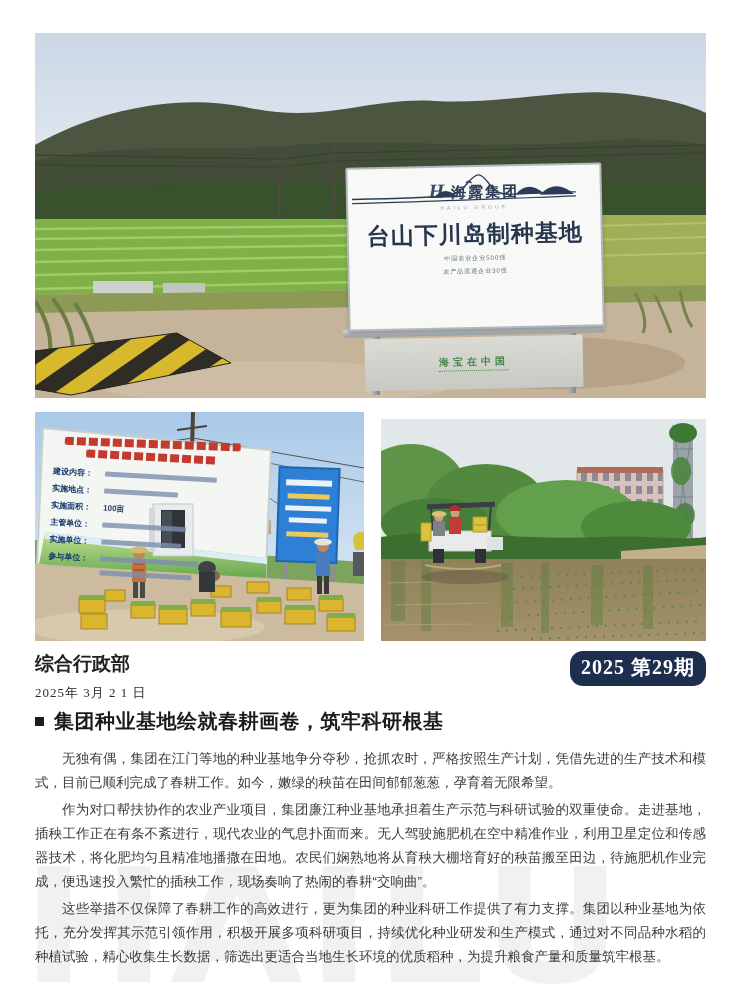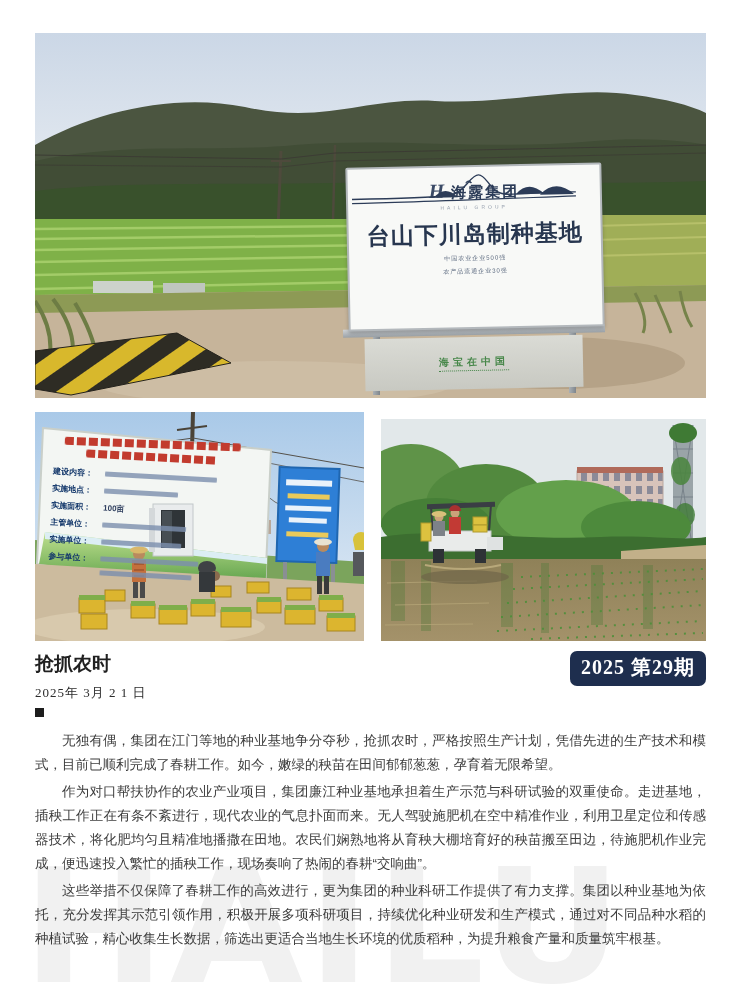--- a/index.html
+++ b/index.html
@@ -52,21 +52,21 @@
   .w1{width:112px;} .w2{width:74px;} .w4{width:84px;} .w5{width:80px;} .w6{width:98px;}
   .bb-cont{margin-left:52px;width:92px;}
 
   
   .masthead{position:absolute;left:35px;top:651px;width:671px;display:flex;
     justify-content:space-between;align-items:flex-start;z-index:2;}
   .dept{font-family:"Liberation Serif","DejaVu Serif",serif;font-size:19px;font-weight:bold;color:#202020;}
   .issue-date{font-family:"Liberation Serif","DejaVu Serif",serif;font-size:13px;color:#2b2b2b;
     letter-spacing:1px;margin-top:7px;}
   .badge{background:#1e2e4e;color:#ffffff;font-family:"Liberation Serif","DejaVu Serif",serif;
-    font-weight:bold;font-size:20px;padding:3px 11px 5px;border-radius:7px;letter-spacing:1px;}
+    font-weight:bold;font-size:20px;padding:3px 11px 5px;border-radius:13px;letter-spacing:1px;}
   .article{position:absolute;left:35px;top:708px;width:671px;z-index:2;}
   .headline{display:flex;align-items:center;margin:0 0 12px 0;}
   .headline .bullet{width:9px;height:9px;background:#1d1d1d;margin-right:10px;flex:none;}
   .headline .txt{font-size:20px;font-weight:bold;color:#1b1b1b;letter-spacing:.5px;}
   .article p{margin:0 0 3px 0;font-size:13.5px;line-height:24px;color:#3c3c3c;
     text-align:justify;text-indent:2em;}
 
   
   .watermark{position:absolute;left:22px;top:842px;width:740px;z-index:0;
     font-family:"DejaVu Sans","Liberation Sans",sans-serif;font-weight:800;font-size:172px;
@@ -367,28 +367,29 @@
         <rect x="52" y="102" width="12" height="15" fill="#7d8288"></rect>
         <rect x="52" y="130" width="11" height="14" fill="#2e3236"></rect>
         <rect x="94" y="130" width="11" height="14" fill="#2e3236"></rect>
         <path d="M44,146 q40,8 76,0" stroke="#b8a87a" stroke-width="2" fill="none"></path>
       </g>
     </svg>
   </figure>
 
   <header class="masthead">
     <div>
-      <div class="dept">抢抓农时</div>
+      <div class="dept">综合行政部</div>
       <div class="issue-date">2025年 3月 2 1 日</div>
     </div>
     <div class="badge">2025 第29期</div>
   </header>
 
   <main class="article">
     <h1 class="headline">
       <span class="bullet"></span>
+      <span class="txt">集团种业基地绘就春耕画卷，筑牢科研根基</span>
     </h1>
     <p>无独有偶，集团在江门等地的种业基地争分夺秒，抢抓农时，严格按照生产计划，凭借先进的生产技术和模式，目前已顺利完成了春耕工作。如今，嫩绿的秧苗在田间郁郁葱葱，孕育着无限希望。</p>
     <p>作为对口帮扶协作的农业产业项目，集团廉江种业基地承担着生产示范与科研试验的双重使命。走进基地，插秧工作正在有条不紊进行，现代农业的气息扑面而来。无人驾驶施肥机在空中精准作业，利用卫星定位和传感器技术，将化肥均匀且精准地播撒在田地。农民们娴熟地将从育秧大棚培育好的秧苗搬至田边，待施肥机作业完成，便迅速投入繁忙的插秧工作，现场奏响了热闹的春耕“交响曲”。</p>
     <p>这些举措不仅保障了春耕工作的高效进行，更为集团的种业科研工作提供了有力支撑。集团以种业基地为依托，充分发挥其示范引领作用，积极开展多项科研项目，持续优化种业研发和生产模式，通过对不同品种水稻的种植试验，精心收集生长数据，筛选出更适合当地生长环境的优质稻种，为提升粮食产量和质量筑牢根基。</p>
   </main>
 
 </div>
 
 </body></html>

